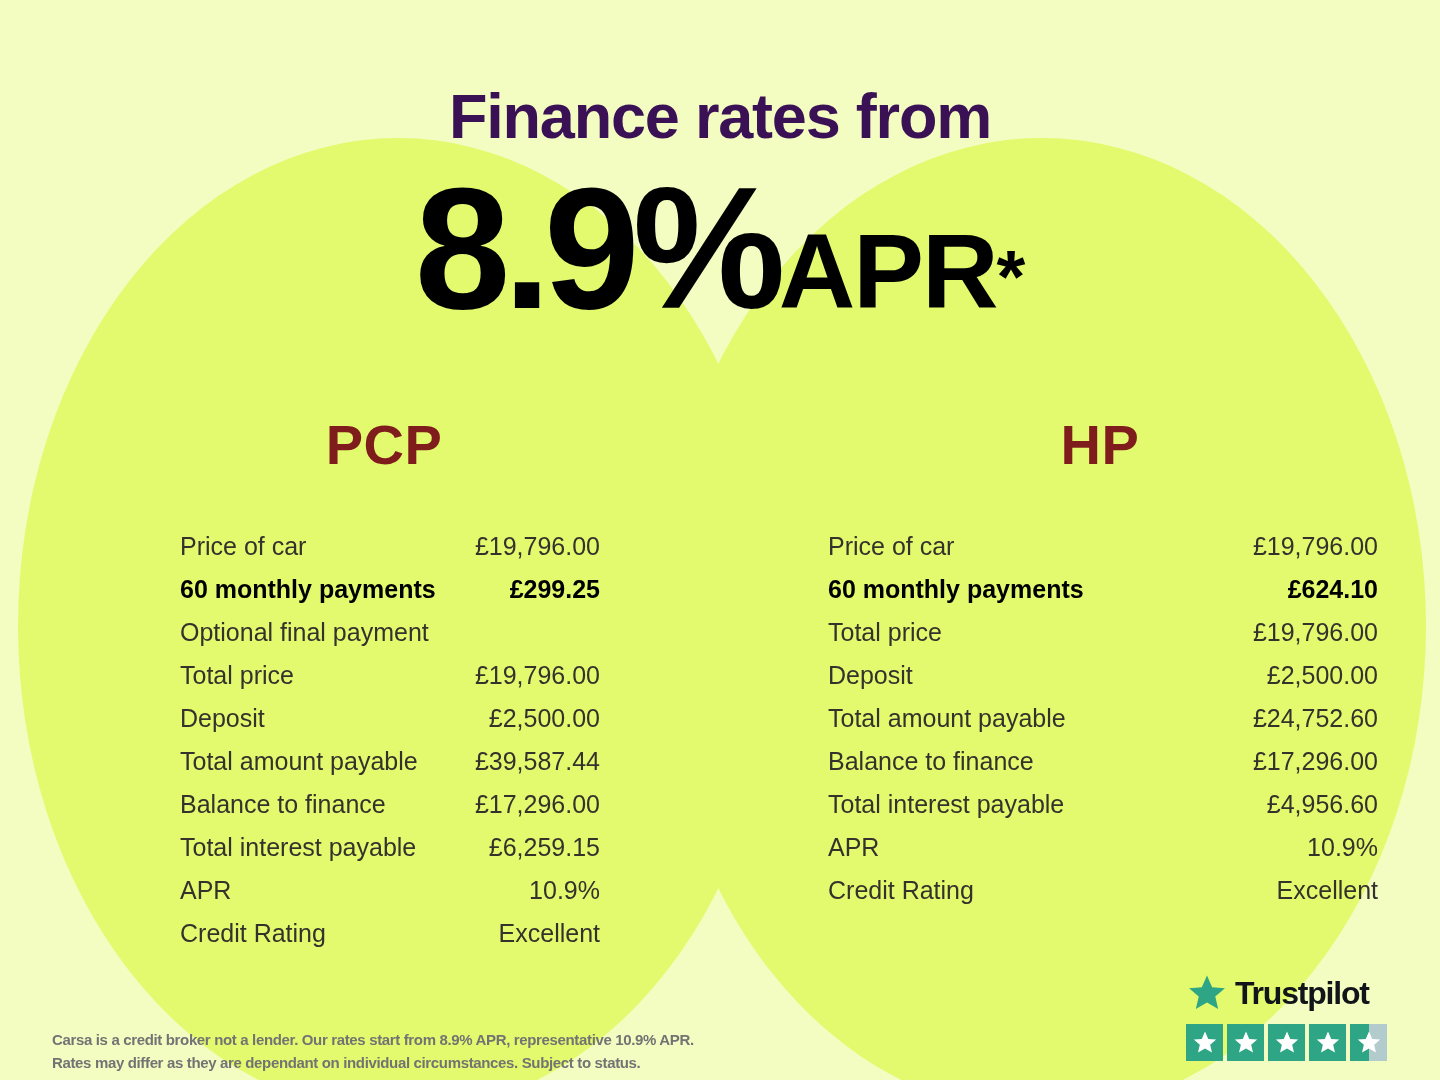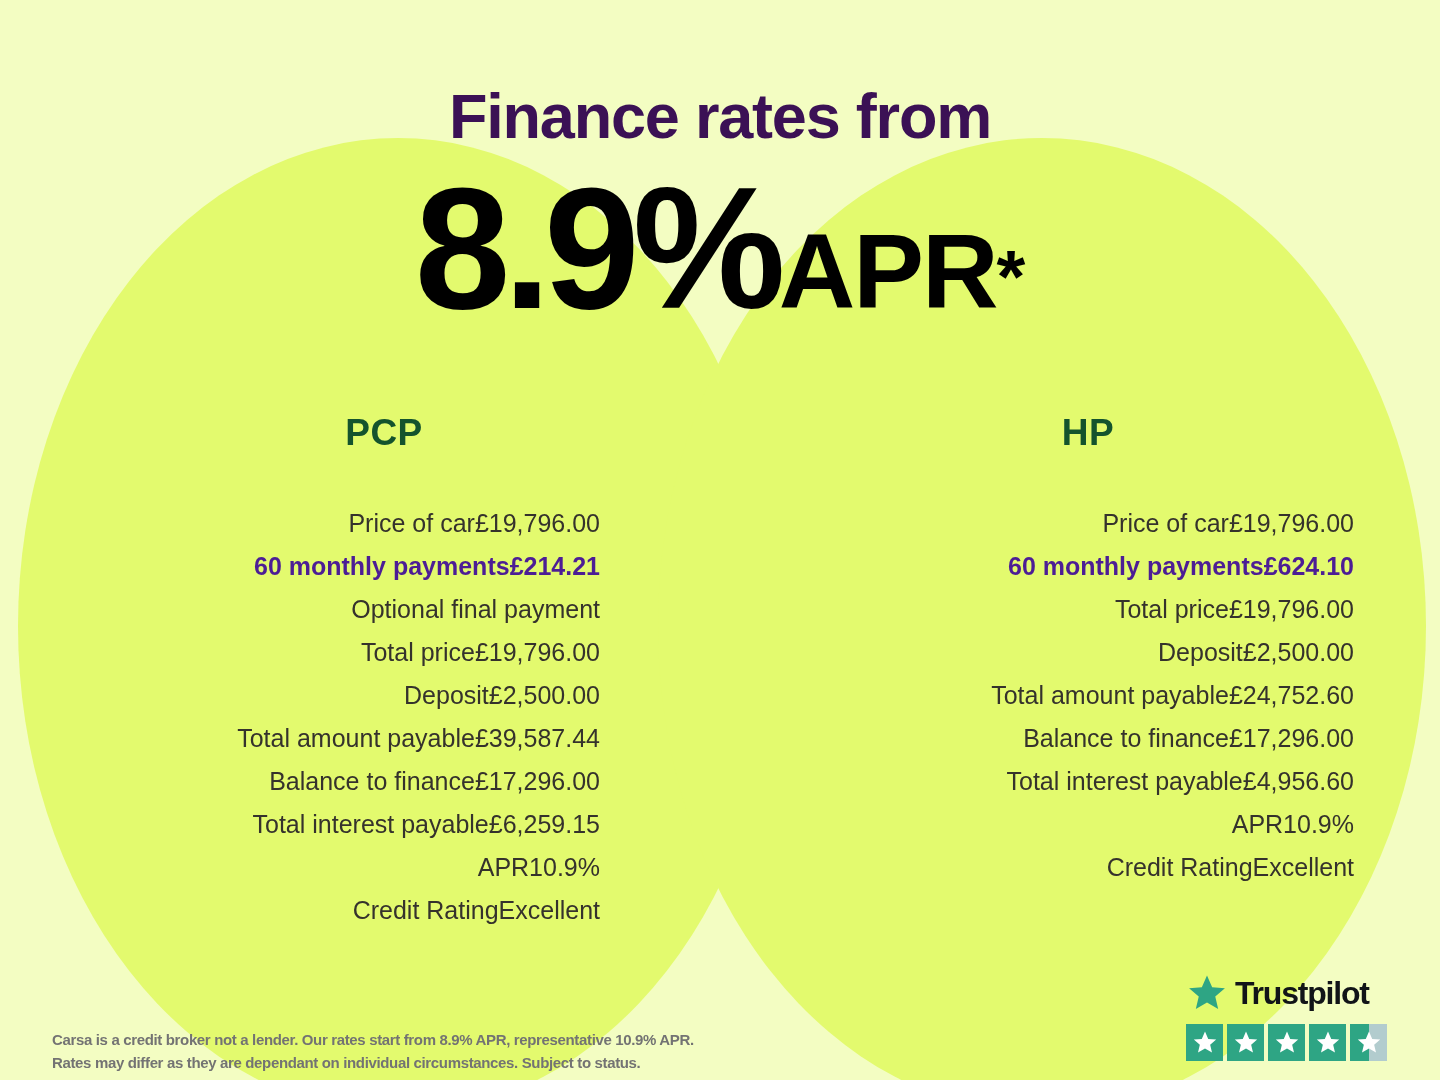--- a/index.html
+++ b/index.html
@@ -58,44 +58,44 @@
   .apr-star { font-size:74px; font-weight:700; vertical-align:super; }
 
   
   .cols {
     position:absolute;
     top:370px; left:0; width:1440px;
     display:flex;
   }
   .col { width:50%; }
   .col-pcp { padding-left:180px; padding-right:120px; }
-  .col-hp  { padding-left:108px; padding-right:86px; }
+  .col-hp  { padding-left:108px; padding-right:62px; }
 
   .col-title {
-    font-size:37px;
+    font-size:56px;
     font-weight:700;
-    color:#14532d;
+    color:#7f1d1d;
     text-align:center;
     margin-bottom:48px;
     letter-spacing:0.5px;
   }
   .col-pcp .col-title { margin-left:-12px; }
   .col-hp  .col-title { margin-left:-6px; }
 
   .row {
     display:flex;
-    justify-content:flex-end;
+    justify-content:space-between;
     align-items:baseline;
     font-size:25px;
     color:#35322c;
     height:43px;
     line-height:43px;
     white-space:nowrap;
   }
-  .row.bold { font-weight:700; color:#4c1d95; }
+  .row.bold { font-weight:700; color:#000000; }
   .row .label { text-align:left; }
   .row .value { text-align:right; }
 
   
   .disclaimer {
     position:absolute;
     left:52px; top:986px;
     width:760px;
     font-size:15px;
     line-height:1.55;
@@ -166,21 +166,21 @@
 
       <div class="col col-pcp">
         <div class="col-title">PCP</div>
         <div id="tbl-pcp">
             <div class="row">
               <span class="label">Price of car</span>
               <span class="value">£19,796.00</span>
             </div>
             <div class="row bold">
               <span class="label">60 monthly payments</span>
-              <span class="value">£214.21</span>
+              <span class="value">£299.25</span>
             </div>
             <div class="row">
               <span class="label">Optional final payment</span>
               <span class="value"></span>
             </div>
             <div class="row">
               <span class="label">Total price</span>
               <span class="value">£19,796.00</span>
             </div>
             <div class="row">

